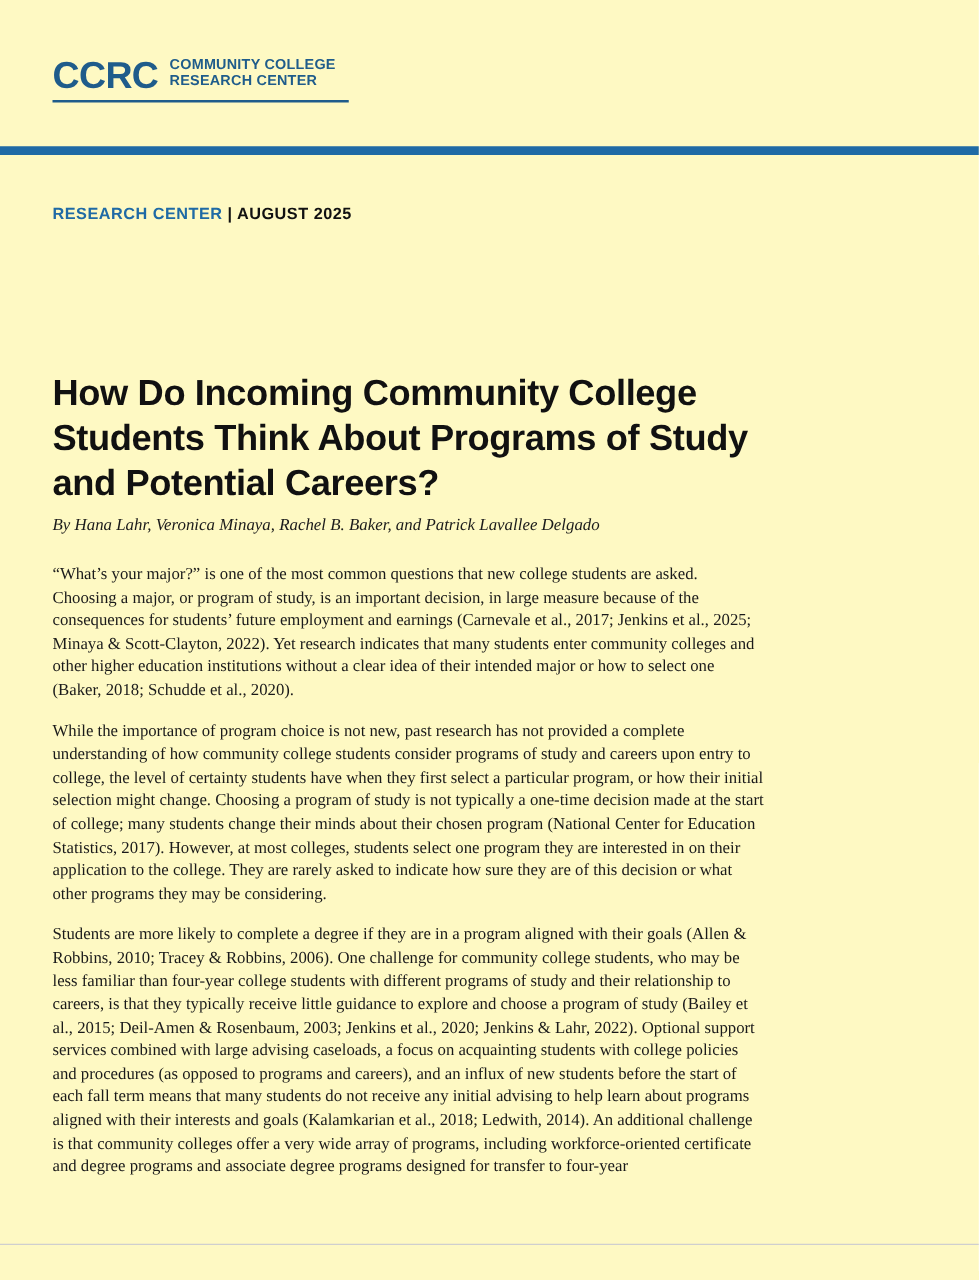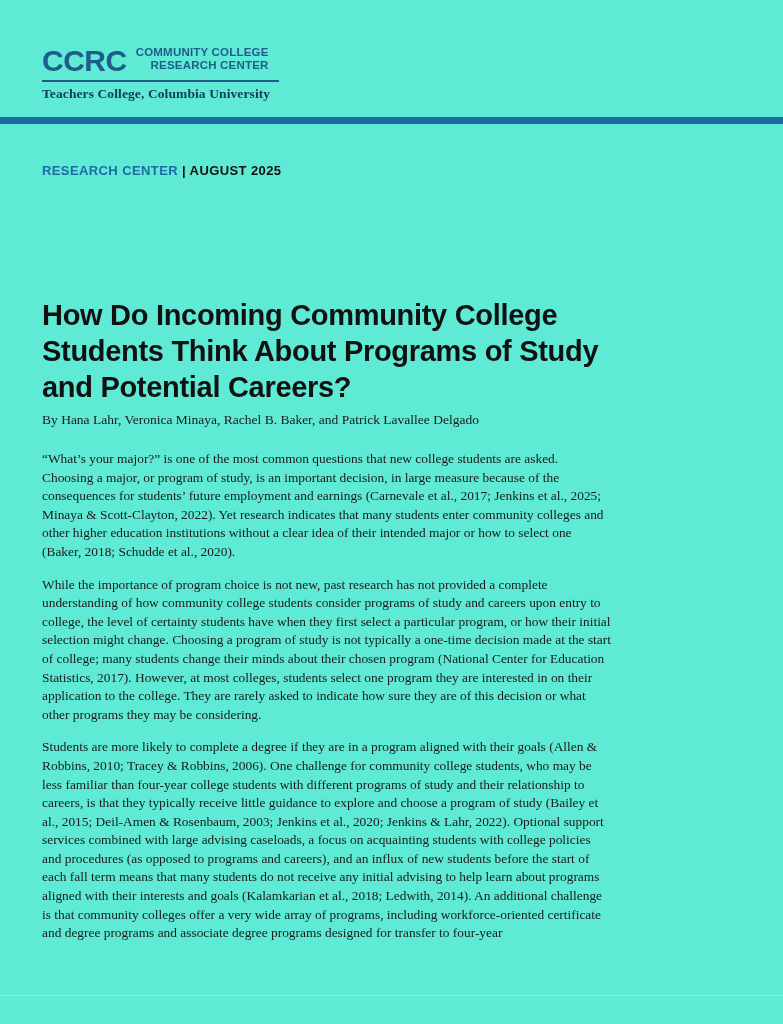--- a/index.html
+++ b/index.html
@@ -12,21 +12,21 @@
     height: 1024px;
     font-family: "Liberation Serif", serif;
     color: #1a1a1a;
     overflow: hidden;
     position: relative;
   }
   .page {
     position: relative;
     width: 783px;
     height: 1024px;
-    background: #5eead4;
+    background: #fef9c3;
     box-sizing: border-box;
   }
 
   
   .header {
     padding: 44px 0 0 42px;
     height: 78px;
     box-sizing: border-box;
   }
   .logo-block {
@@ -49,21 +49,20 @@
   }
   .logo-words {
     margin-left: 9px;
     font-family: "Liberation Sans", sans-serif;
     font-weight: bold;
     font-size: 11.5px;
     line-height: 13px;
     color: #1f5c8b;
     letter-spacing: 0.2px;
     padding-top: 2px;
-    text-align: right;
   }
   .logo-rule {
     margin-top: 4px;
     width: 237px;
     height: 1.5px;
     background: #1f5c8b;
   }
   .logo-sub {
     margin-top: 4px;
     font-family: "Liberation Serif", serif;
@@ -109,20 +108,21 @@
     line-height: 36px;
     letter-spacing: -0.3px;
     color: #111111;
   }
 
   .byline {
     position: absolute;
     left: 42px;
     top: 412px;
     font-family: "Liberation Serif", serif;
+    font-style: italic;
     font-size: 13.5px;
     color: #1a1a1a;
   }
 
   
   .body {
     position: absolute;
     left: 42px;
     top: 450px;
     width: 570px;
@@ -154,21 +154,20 @@
   <div class="header">
     <div class="logo-block">
       <div class="logo-row">
         <div class="logo-mark">CCRC</div>
         <div class="logo-words">
           <div>COMMUNITY COLLEGE</div>
           <div>RESEARCH CENTER</div>
         </div>
       </div>
       <div class="logo-rule"></div>
-      <div class="logo-sub">Teachers College, Columbia University</div>
     </div>
   </div>
 
   <div class="bar"></div>
 
   <div class="kicker">
     <span class="label">RESEARCH CENTER</span>
     <span class="sep">|</span>
     <span class="date">AUGUST 2025</span>
   </div>

